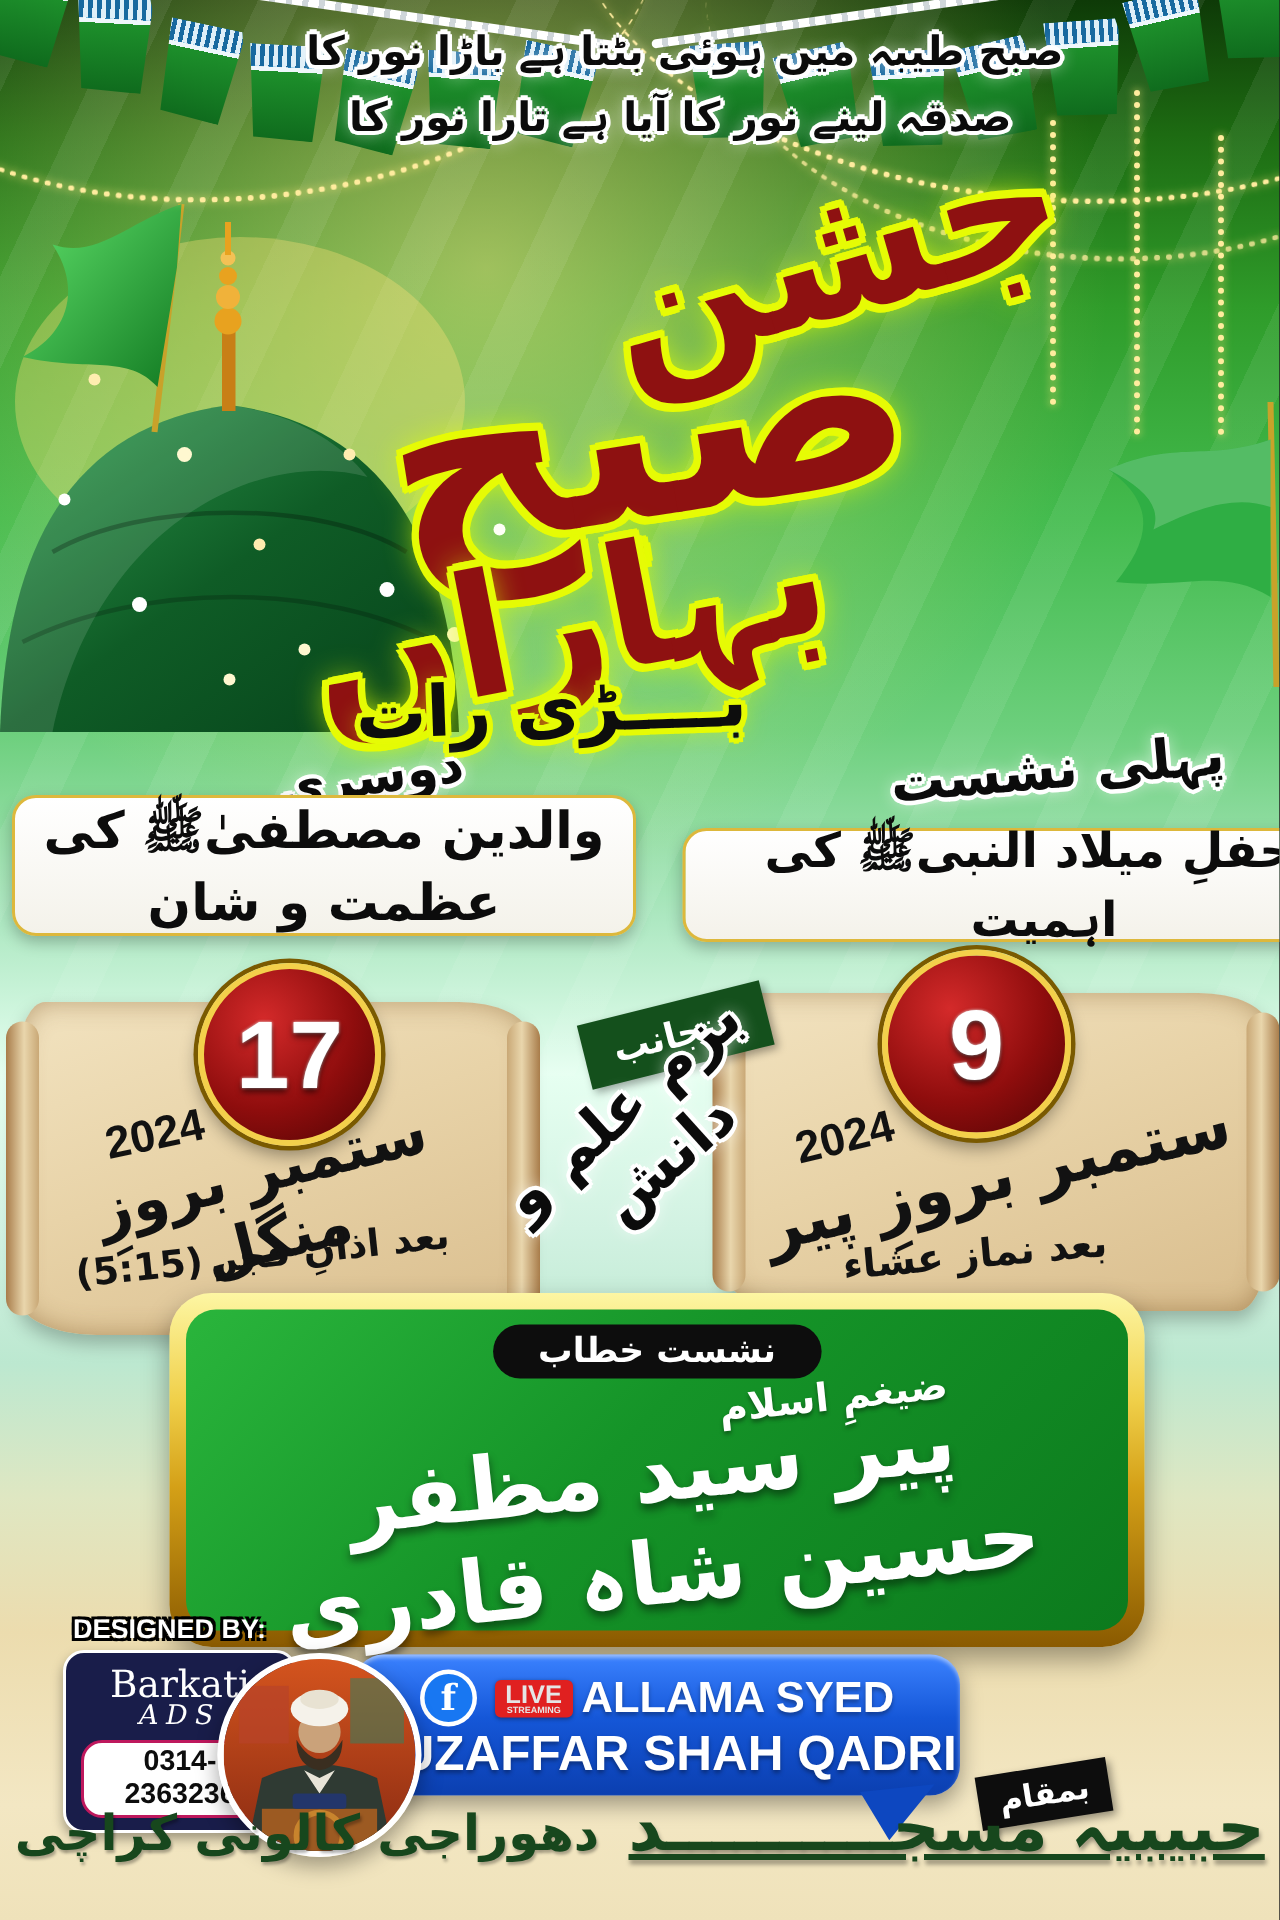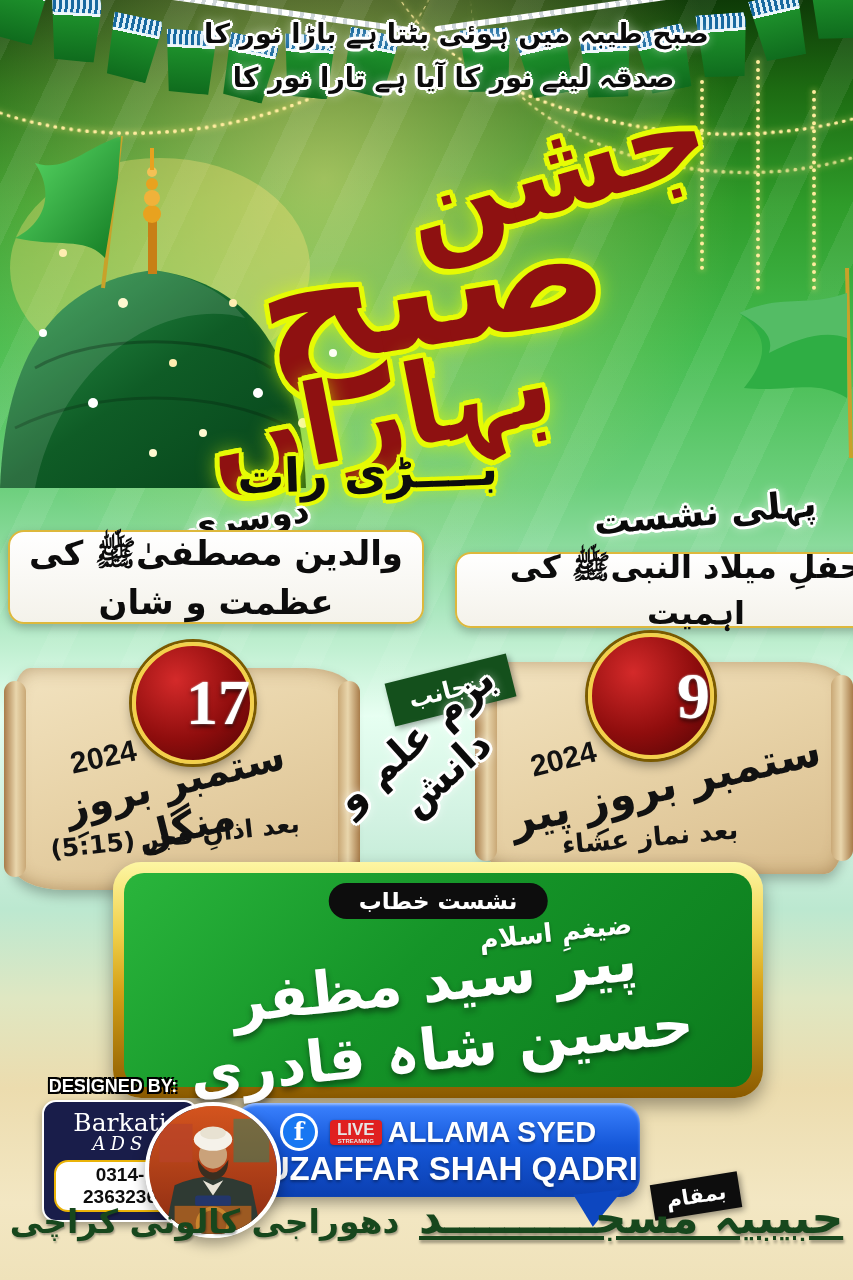--- a/index.html
+++ b/index.html
@@ -68,36 +68,36 @@
   .scroll{position:absolute;background:linear-gradient(160deg,#f2e3c0 0%,#e8d3a8 45%,#d9bd8d 100%);
     border-radius:18px 46px 20px 52px/40px 22px 46px 26px;
     box-shadow:inset 0 0 18px rgba(120,80,30,.45),0 6px 12px rgba(0,0,0,.25);}
   .scroll::before,.scroll::after{content:"";position:absolute;top:6%;bottom:6%;width:22px;
     background:linear-gradient(90deg,#a87c4a,#e9d6ac 55%,#c9a876);border-radius:12px;}
   .scroll::before{left:-8px;}
   .scroll::after{right:-8px;background:linear-gradient(270deg,#a87c4a,#e9d6ac 55%,#c9a876);}
   .day-circle{position:absolute;border-radius:50%;
     background:radial-gradient(circle at 35% 30%,#d42a2a,#8f0d0d 55%,#4f0404);
     border:4px solid #f3d04b;box-shadow:0 0 0 3px #7a5a00,0 6px 12px rgba(0,0,0,.4);
-    display:flex;align-items:center;justify-content:flex-end;color:#fff;font-weight:bold;
-    font-family:Liberation Serif, serif;
+    display:flex;align-items:center;justify-content:center;color:#fff;font-weight:bold;
+    font-family:Liberation Sans, sans-serif;
     text-shadow:0 3px 4px rgba(0,0,0,.6),0 0 2px #fff;}
   .scroll-text{position:absolute;color:#121212;font-weight:bold;text-align:center;}
   
   .gold-frame{position:absolute;border-radius:28px;padding:11px;
     background:linear-gradient(180deg,#fdf6a3 0%,#f0d04a 30%,#d4a017 55%,#8a5a00 100%);
     box-shadow:0 8px 18px rgba(0,0,0,.35);}
   .green-inner{position:relative;width:100%;height:100%;border-radius:20px;
     background:linear-gradient(135deg,#2ab53c 0%,#159428 45%,#0c7a1d 100%);}
   .badge-pill{position:absolute;top:10px;left:50%;transform:translateX(-50%);
     background:#0d0d0d;color:#fff;border-radius:22px;padding:5px 30px;font-weight:bold;}
   
   .navy-box{position:absolute;background:#191d4a;border:2px solid #fff;border-radius:14px;
     color:#fff;text-align:center;padding:6px 10px 8px;box-shadow:0 4px 8px rgba(0,0,0,.35);}
-  .phone-pill{background:#fff;color:#0d0d0d;border:2px solid #eab308;border-radius:14px;
+  .phone-pill{background:#fff;color:#0d0d0d;border:2px solid #be185d;border-radius:14px;
     font-family:"Liberation Sans",sans-serif;font-weight:bold;font-size:19px;padding:2px 8px;margin-top:6px;}
   .blue-banner{position:absolute;border-radius:20px;
     background:linear-gradient(180deg,#3b82ff 0%,#1557d8 45%,#0b3fb0 100%);
     box-shadow:0 6px 14px rgba(0,0,0,.35),inset 0 2px 3px rgba(255,255,255,.5);
     color:#fff;font-family:"Liberation Sans",sans-serif;font-weight:bold;
     display:flex;flex-direction:column;align-items:center;justify-content:center;line-height:1.08;}
   .banner-tail{position:absolute;width:0;height:0;border-left:16px solid transparent;
     border-right:34px solid transparent;border-top:34px solid #0d47c0;transform:rotate(-6deg);}
   .fb-circle{display:inline-flex;width:38px;height:38px;border-radius:50%;background:#fff;
     align-items:center;justify-content:center;}

